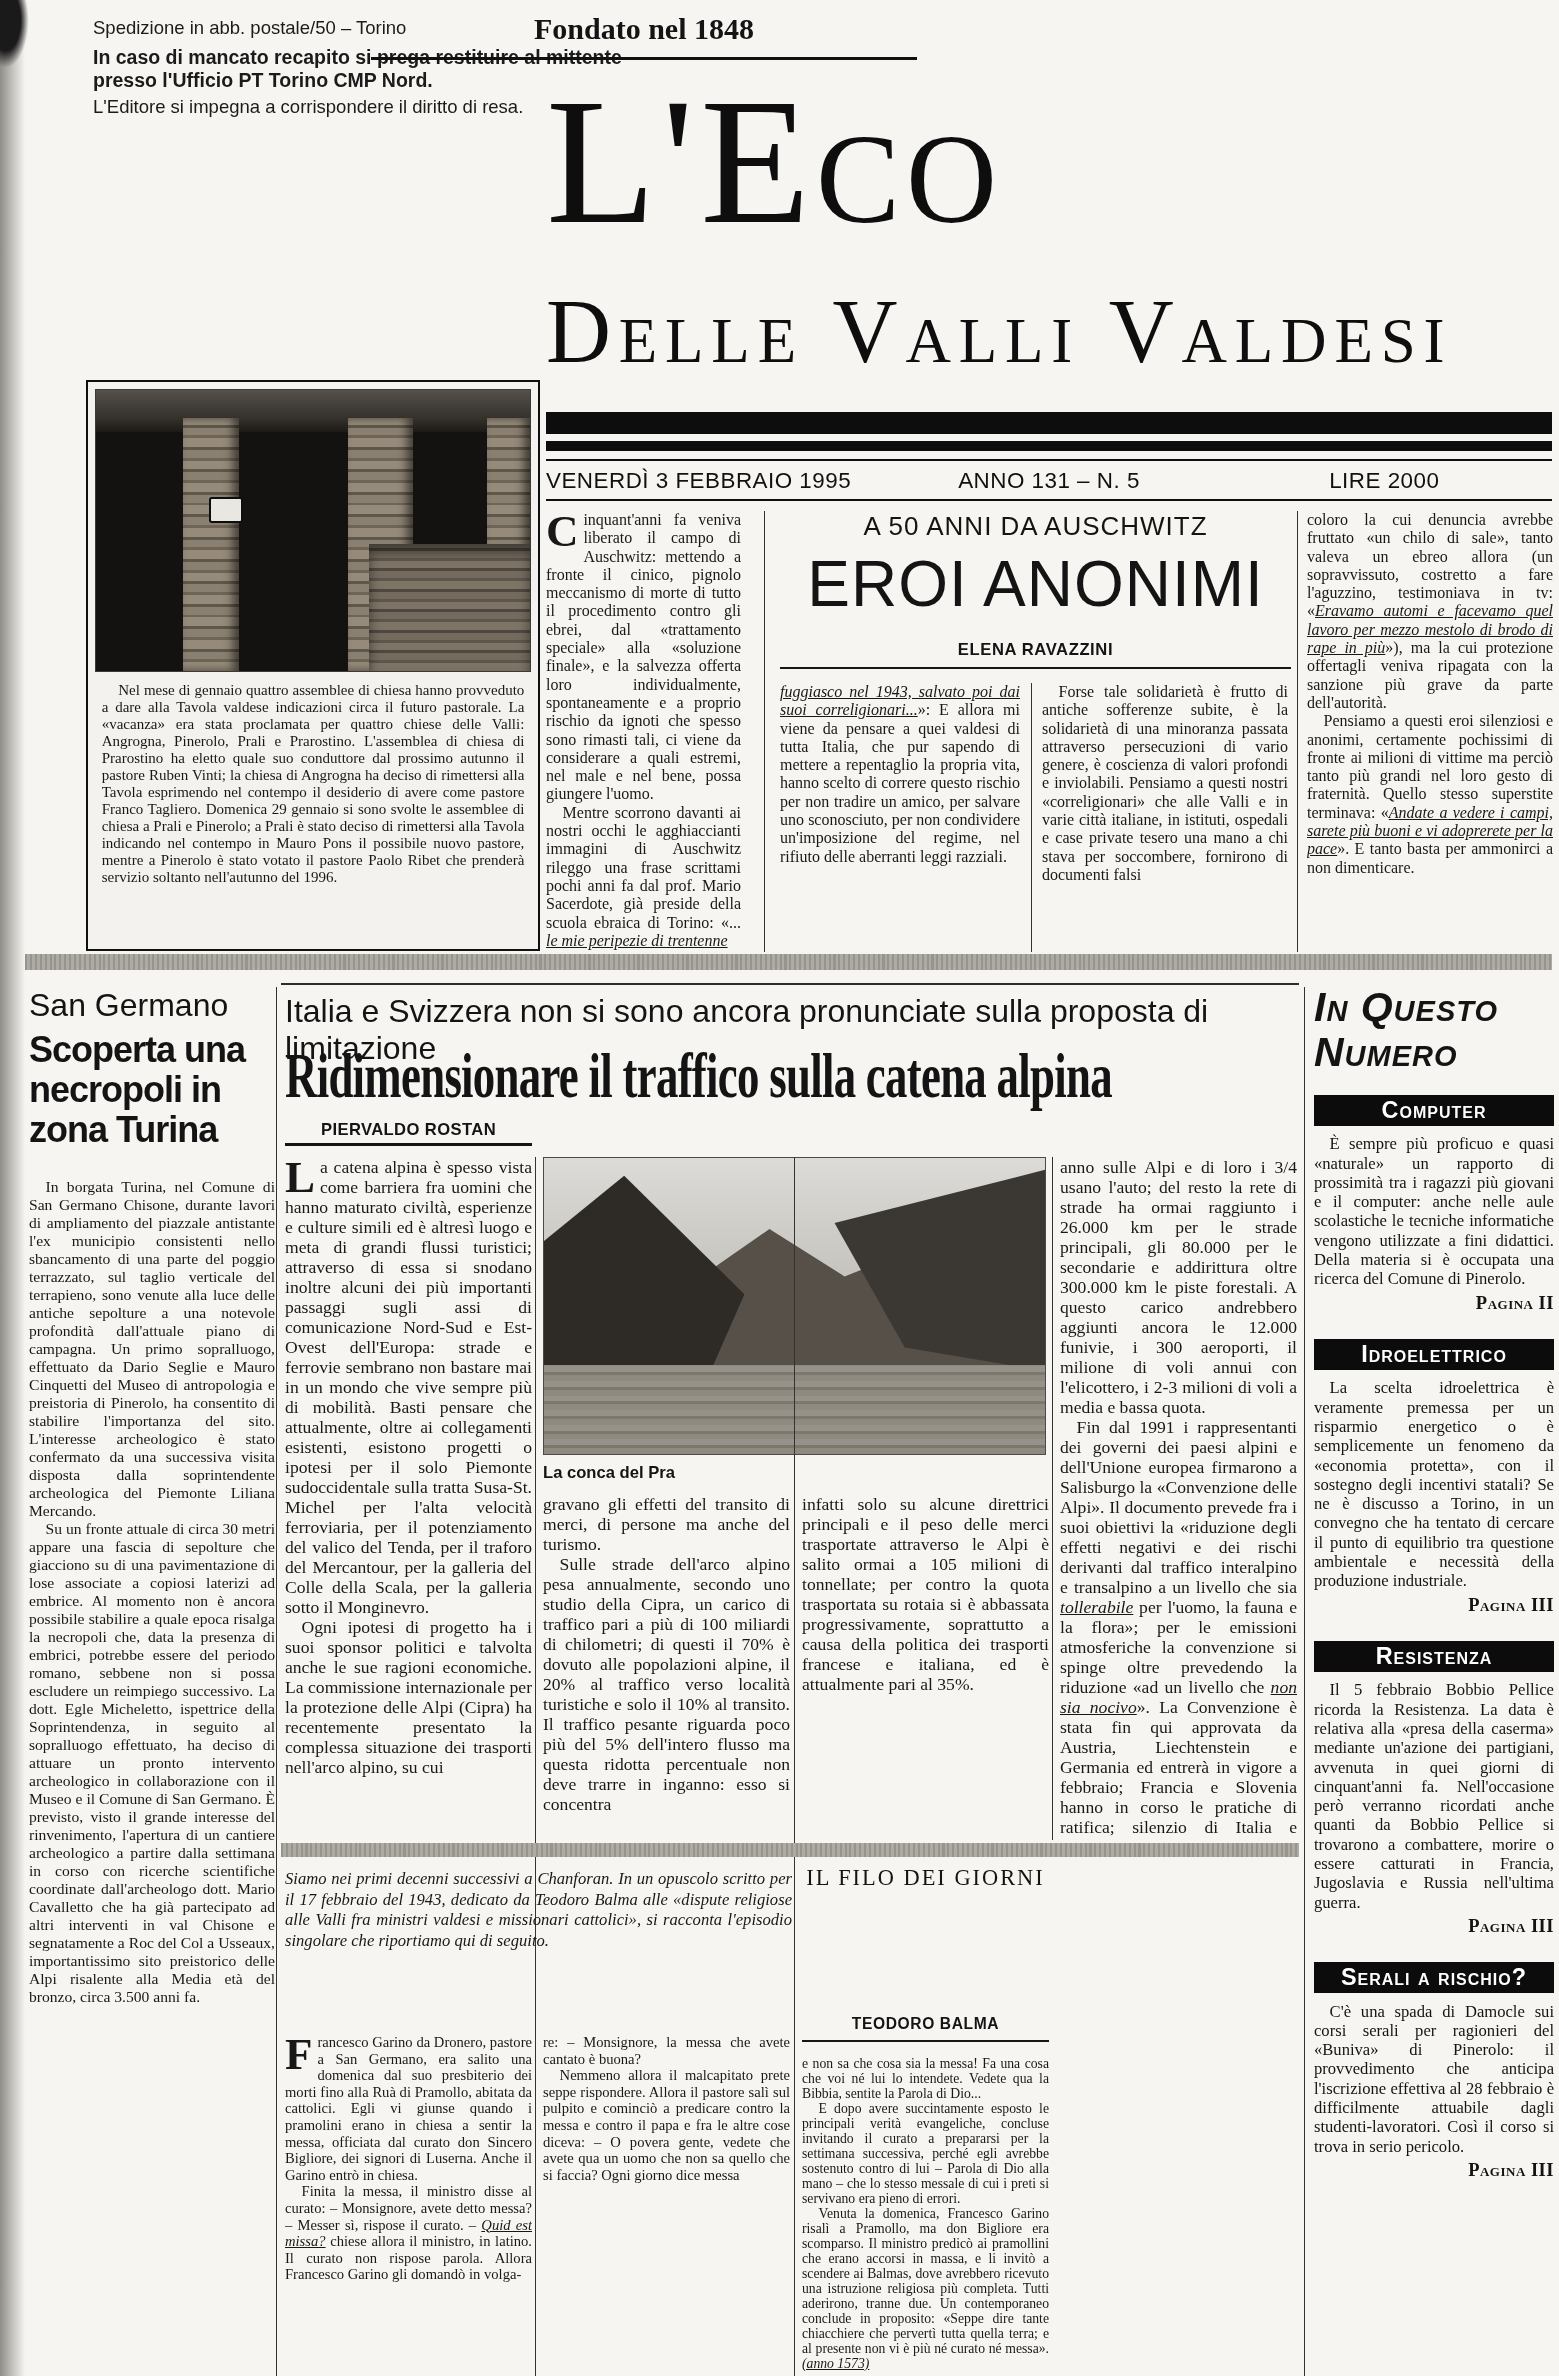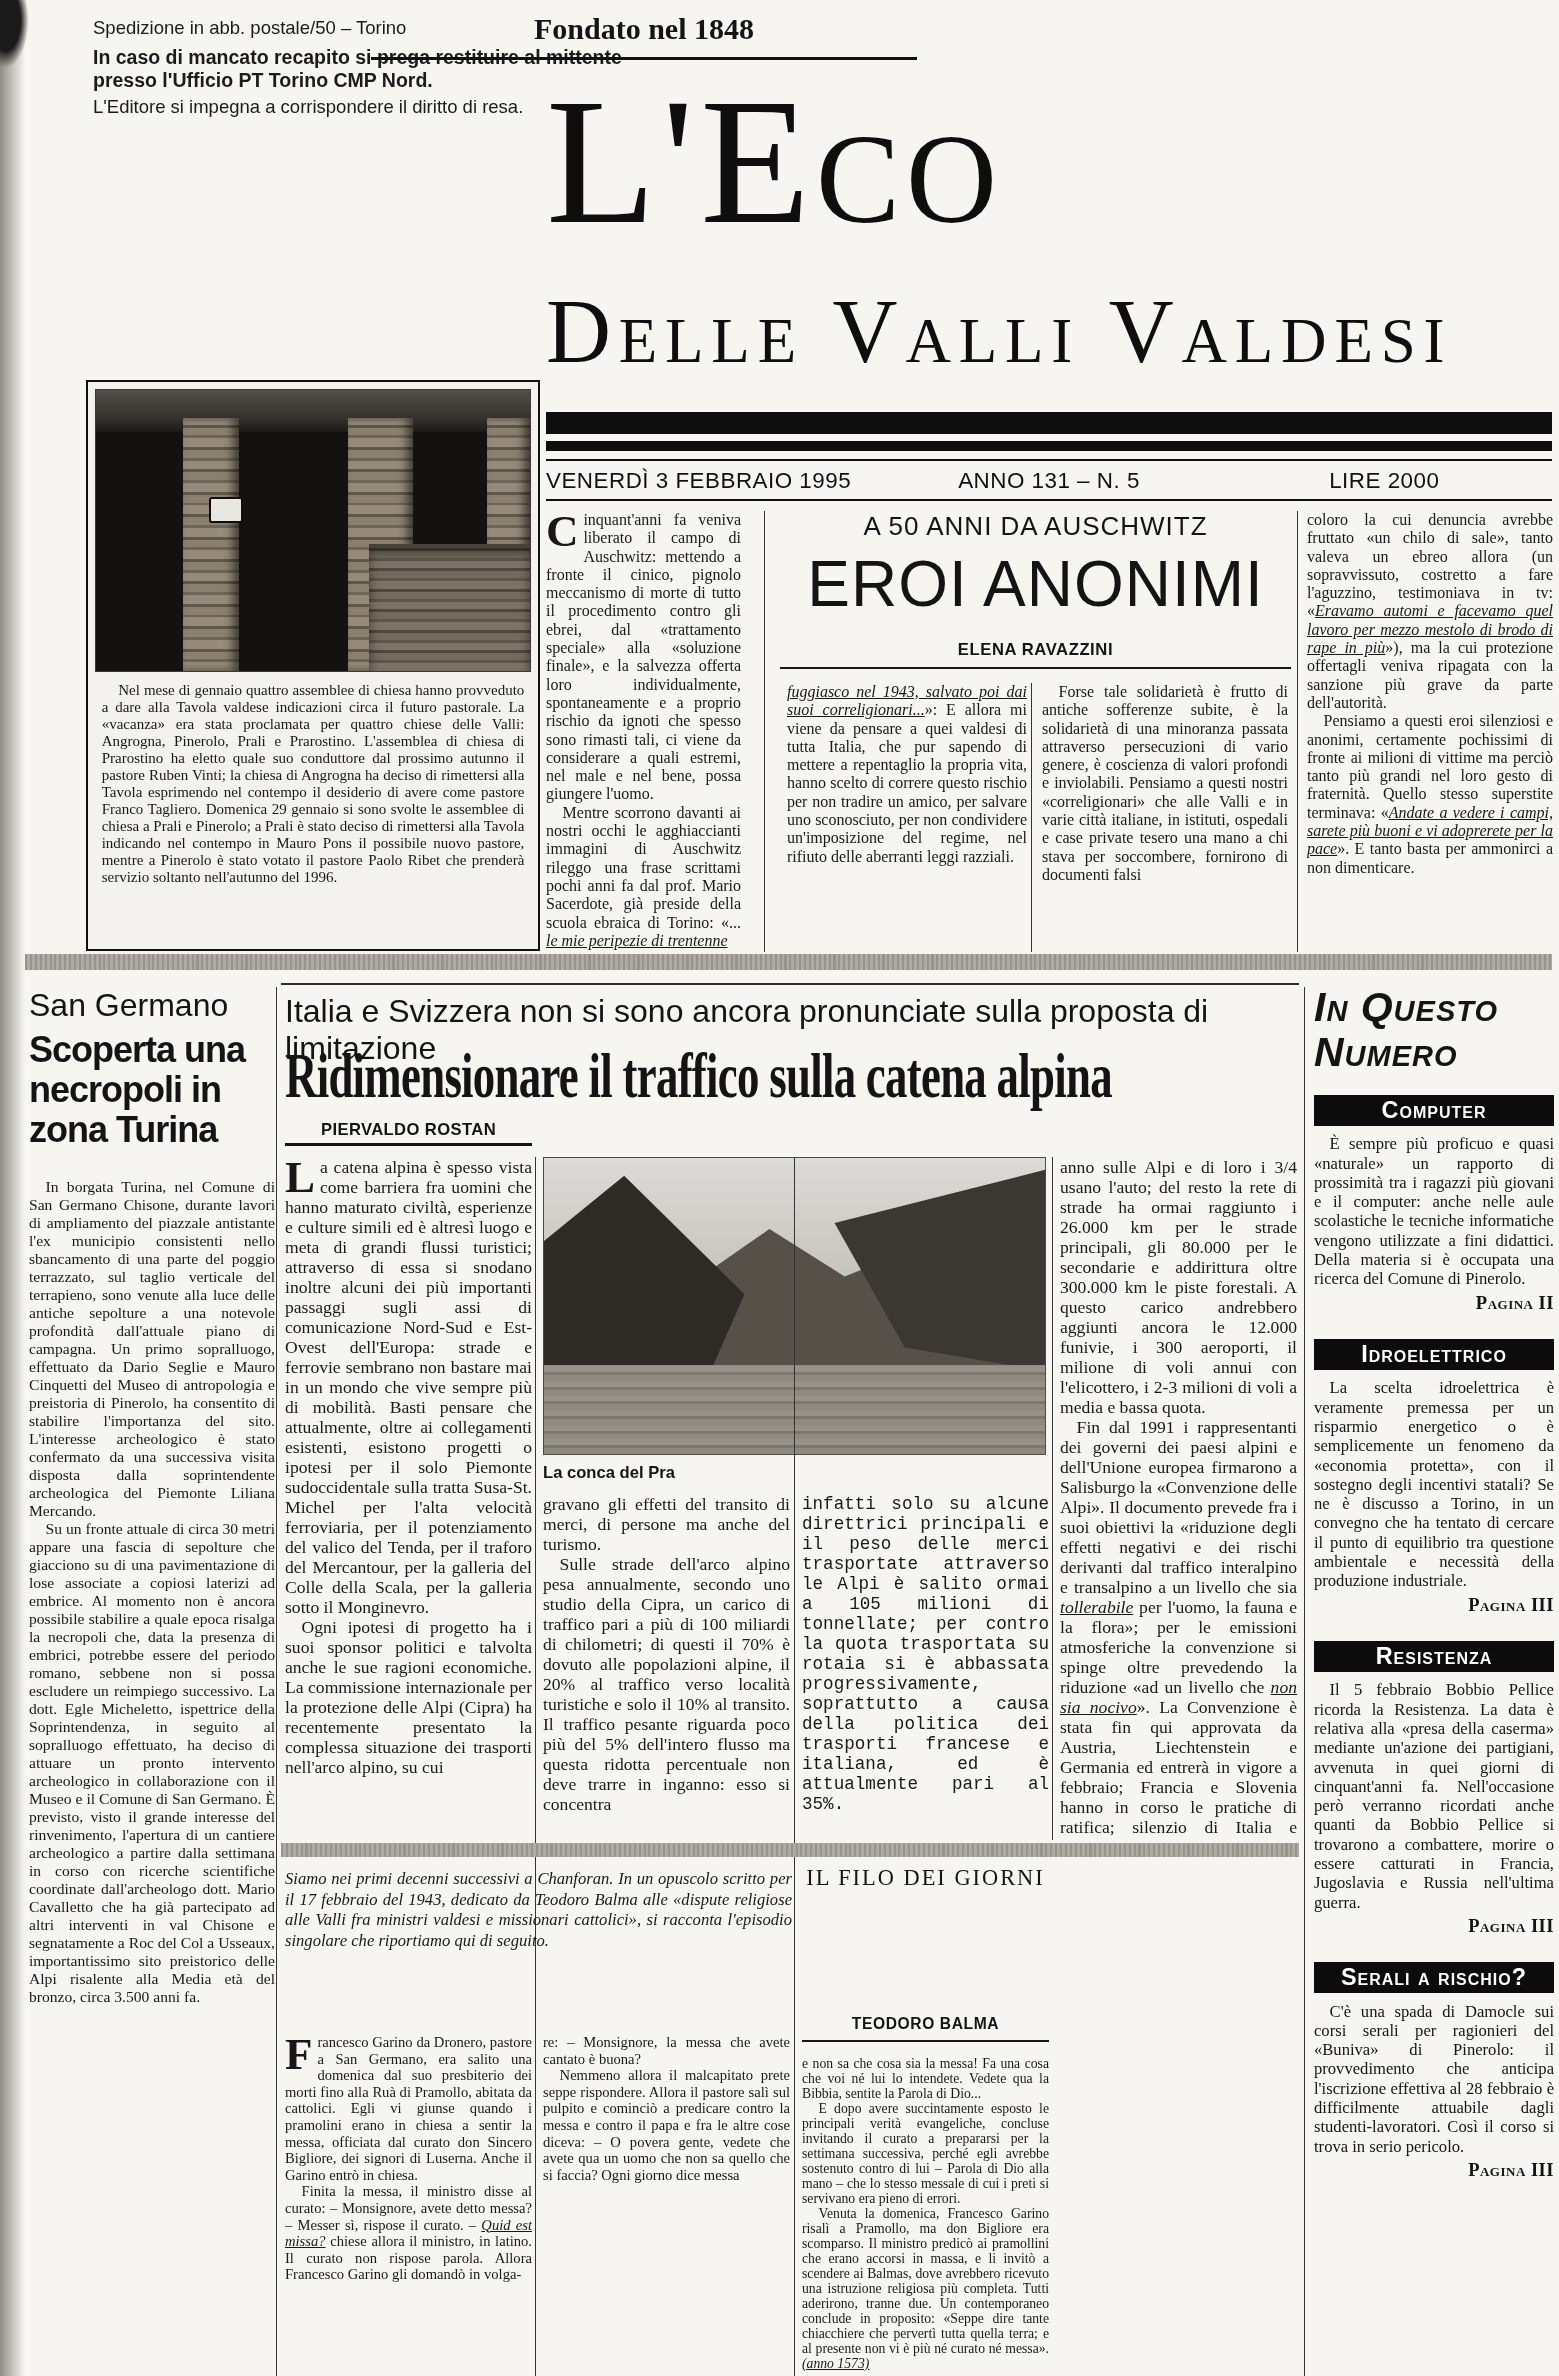--- a/index.html
+++ b/index.html
@@ -130,21 +130,21 @@
 
   <div class="abs body aus-col" style="left:546px;top:511px;width:195px;height:441px;">
       <p class="dc">Cinquant'anni fa veniva liberato il campo di Auschwitz: mettendo a fronte il cinico, pignolo meccanismo di morte di tutto il procedimento contro gli ebrei, dal «trattamento speciale» alla «soluzione finale», e la salvezza offerta loro individualmente, spontaneamente e a proprio rischio da ignoti che spesso sono rimasti tali, ci viene da considerare a quali estremi, nel male e nel bene, possa giungere l'uomo.</p>
       <p>Mentre scorrono davanti ai nostri occhi le agghiaccianti immagini di Auschwitz rileggo una frase scrittami pochi anni fa dal prof. Mario Sacerdote, già preside della scuola ebraica di Torino: «... <i>le mie peripezie di trentenne</i></p>
     </div>
   <div class="abs vrule" style="left:764px;top:511px;height:441px;"></div>
   <div class="abs aus-kicker">A 50 ANNI DA AUSCHWITZ</div>
   <div class="abs aus-title">EROI ANONIMI</div>
   <div class="abs aus-byline">ELENA RAVAZZINI</div>
   <div class="abs aus-byrule"></div>
-  <div class="abs body aus-col" style="left:780px;top:683px;width:240px;height:269px;margin-left:7px;">
+  <div class="abs body aus-col" style="left:780px;top:683px;width:240px;height:269px;">
       <p class="ni"><i>fuggiasco nel 1943, salvato poi dai suoi correligionari...</i>»: E allora mi viene da pensare a quei valdesi di tutta Italia, che pur sapendo di mettere a repentaglio la propria vita, hanno scelto di correre questo rischio per non tradire un amico, per salvare uno sconosciuto, per non condividere un'imposizione del regime, nel rifiuto delle aberranti leggi razziali.</p>
     </div>
   <div class="abs vrule" style="left:1031px;top:683px;height:269px;"></div>
   <div class="abs body aus-col" style="left:1042px;top:683px;width:246px;height:269px;">
       <p>Forse tale solidarietà è frutto di antiche sofferenze subite, è la solidarietà di una minoranza passata attraverso persecuzioni di vario genere, è coscienza di valori profondi e inviolabili. Pensiamo a questi nostri «correligionari» che alle Valli e in varie città italiane, in istituti, ospedali e case private tesero una mano a chi stava per soccombere, fornirono di documenti falsi</p>
     </div>
   <div class="abs vrule" style="left:1297px;top:511px;height:441px;"></div>
   <div class="abs body aus-col" style="left:1307px;top:511px;width:246px;height:441px;">
       <p class="ni">coloro la cui denuncia avrebbe fruttato «un chilo di sale», tanto valeva un ebreo allora (un sopravvissuto, costretto a fare l'aguzzino, testimoniava in tv: «<i>Eravamo automi e facevamo quel lavoro per mezzo mestolo di brodo di rape in più</i>»), ma la cui protezione offertagli veniva ripagata con la sanzione più grave da parte dell'autorità.</p>
       <p>Pensiamo a questi eroi silenziosi e anonimi, certamente pochissimi di fronte ai milioni di vittime ma perciò tanto più grandi nel loro gesto di fraternità. Quello stesso superstite terminava: «<i>Andate a vedere i campi, sarete più buoni e vi adoprerete per la pace</i>». E tanto basta per ammonirci a non dimenticare.</p>
@@ -179,21 +179,21 @@
     <div class="ridge r3"></div>
     <div class="valley"></div>
   </div>
   <div class="abs mnt-cap">La conca del Pra</div>
 
   <div class="abs body t-col" style="left:543px;top:1494px;width:247px;height:322px;">
       <p class="ni">gravano gli effetti del transito di merci, di persone ma anche del turismo.</p>
       <p>Sulle strade dell'arco alpino pesa annualmente, secondo uno studio della Cipra, un carico di traffico pari a più di 100 miliardi di chilometri; di questi il 70% è dovuto alle popolazioni alpine, il 20% al traffico verso località turistiche e solo il 10% al transito. Il traffico pesante riguarda poco più del 5% dell'intero flusso ma questa ridotta percentuale non deve trarre in inganno: esso si concentra</p>
     </div>
   <div class="abs vrule" style="left:794px;top:1157px;height:1220px;"></div>
-  <div class="abs body t-col" style="left:802px;top:1494px;width:247px;height:322px;font-family:Liberation Mono, monospace;">
+  <div class="abs body t-col" style="left:802px;top:1494px;width:247px;height:322px;">
       <p class="ni">infatti solo su alcune direttrici principali e il peso delle merci trasportate attraverso le Alpi è salito ormai a 105 milioni di tonnellate; per contro la quota trasportata su rotaia si è abbassata progressivamente, soprattutto a causa della politica dei trasporti francese e italiana, ed è attualmente pari al 35%.</p>
     </div>
   <div class="abs vrule" style="left:1052px;top:1157px;height:683px;"></div>
   <div class="abs body t-col" style="left:1060px;top:1157px;width:237px;height:683px;">
       <p class="ni">anno sulle Alpi e di loro i 3/4 usano l'auto; del resto la rete di strade ha ormai raggiunto i 26.000 km per le strade principali, gli 80.000 per le secondarie e addirittura oltre 300.000 km le piste forestali. A questo carico andrebbero aggiunti ancora le 12.000 funivie, i 300 aeroporti, il milione di voli annui con l'elicottero, i 2-3 milioni di voli a media e bassa quota.</p>
       <p>Fin dal 1991 i rappresentanti dei governi dei paesi alpini e dell'Unione europea firmarono a Salisburgo la «Convenzione delle Alpi». Il documento prevede fra i suoi obiettivi la «riduzione degli effetti negativi e dei rischi derivanti dal traffico interalpino e transalpino a un livello che sia <i>tollerabile</i> per l'uomo, la fauna e la flora»; per le emissioni atmosferiche la convenzione si spinge oltre prevedendo la riduzione «ad un livello che <i>non sia nocivo</i>». La Convenzione è stata fin qui approvata da Austria, Liechtenstein e Germania ed entrerà in vigore a febbraio; Francia e Slovenia hanno in corso le pratiche di ratifica; silenzio di Italia e Svizzera.</p>
     </div>
 
   <div class="abs gbar" style="left:281px;top:1843px;width:1018px;height:13.7px;"></div>
 

